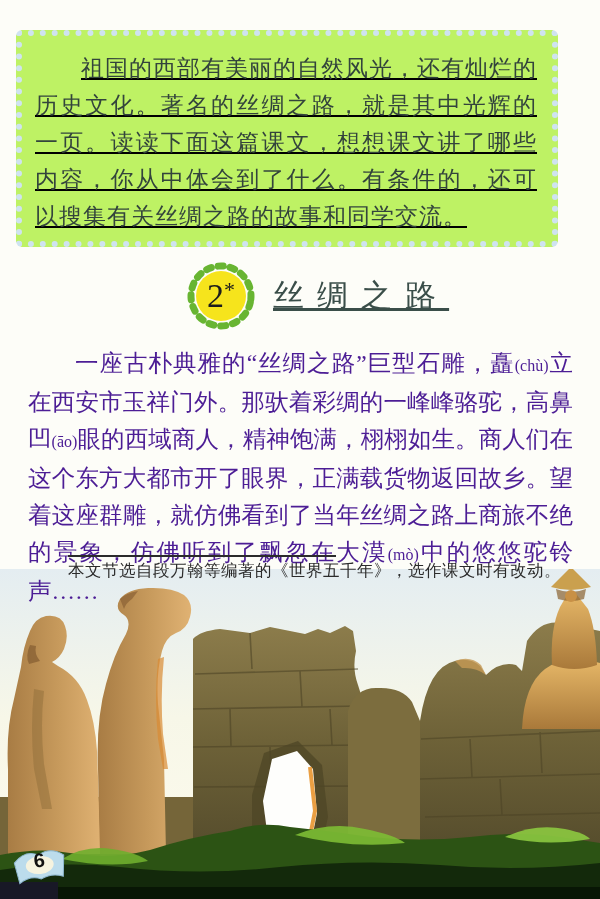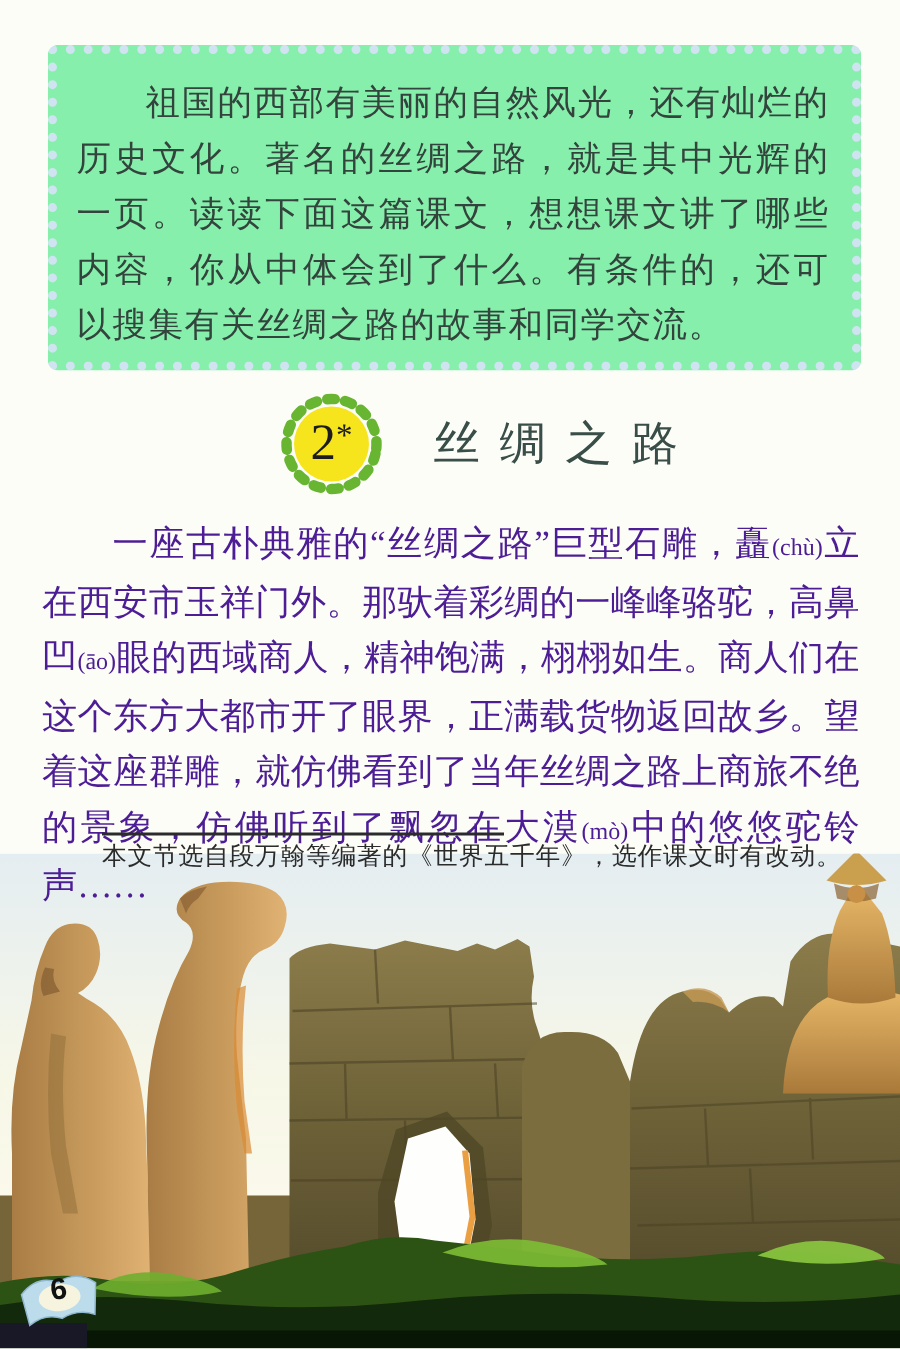--- a/index.html
+++ b/index.html
@@ -11,25 +11,26 @@
     height: 899px;
     margin: 0 auto;
     background: #fdfdf8;
     overflow: hidden;
   }
   .content { position: relative; z-index: 2; }
 
   
   .intro-box {
     position: absolute;
-    left: 32px; top: 30px;
+    left: 16px; top: 30px;
     width: 542px; height: 217px;
     border: 6px dotted #cfe3f0;
     border-radius: 6px;
-    background: #86efac;
+    background: #bef264;
+    text-decoration: underline;
   }
   .intro-text {
     padding: 14px 15px 12px 13px;
     font-size: 23px;
     line-height: 37px;
     color: #33443c;
     text-align: justify;
     text-indent: 2em;
     letter-spacing: 1px;
   }
@@ -51,25 +52,26 @@
   .badge-num {
     position: absolute;
     left: 0; top: 0; width: 72px; height: 72px;
     display: flex; align-items: center; justify-content: center;
     font-size: 34px;
     color: #1c1c1c;
     font-family: "Liberation Serif", "DejaVu Serif", serif;
   }
   .badge-num sup { font-size: 22px; line-height: 0; position: relative; top: -6px; }
   .lesson-title {
-    margin-left: 32px;
+    margin-left: 16px;
     font-size: 31px;
     letter-spacing: 0.42em;
     color: #3a4e49;
     white-space: nowrap;
+    text-decoration: underline;
   }
 
   
   .body-text {
     position: absolute;
     left: 28px; top: 345px;
     width: 545px;
     font-size: 23.5px;
     line-height: 37px;
     color: #4c1d95;

